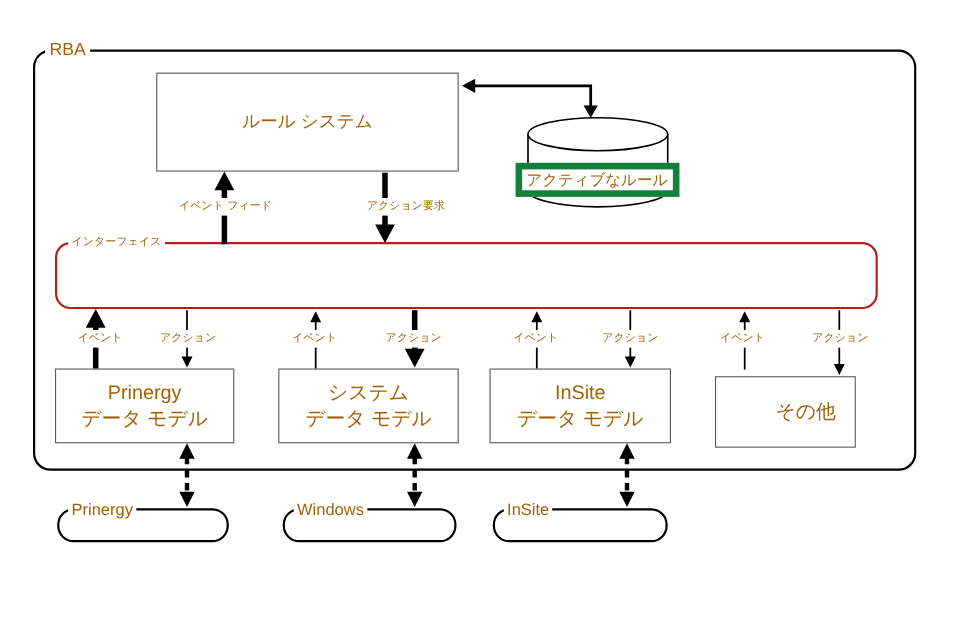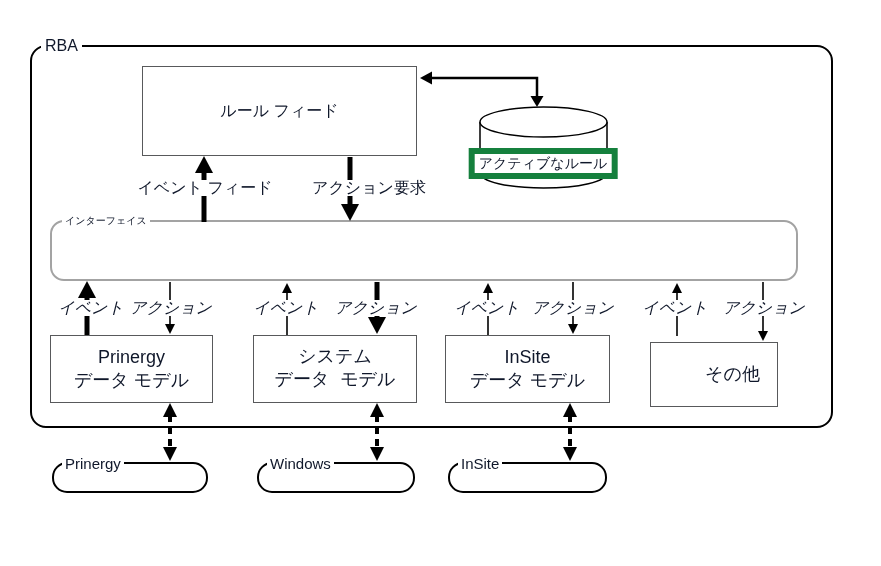--- a/index.html
+++ b/index.html
@@ -1,39 +1,39 @@
 <!DOCTYPE html>
 <html><head>
 <meta charset="utf-8">
 <style>
   html,body{margin:0;padding:0;background:#fff;}
   #canvas{
     position:relative;width:881px;height:566px;background:#fff;overflow:hidden;
-    font-family:"Liberation Sans","DejaVu Sans",sans-serif;color:#0f172a;
+    font-family:"Liberation Sans","DejaVu Sans",sans-serif;color:#a16207;
   }
   .abs{position:absolute;box-sizing:border-box;}
   
   .rba-frame{left:30px;top:45px;width:803px;height:383px;border:2px solid #000;border-radius:16px;z-index:1;}
   .frame-label{position:absolute;left:9px;top:-11px;background:#fff;padding:0 4px;font-size:16px;line-height:20px;z-index:2;}
   
   .node{border:1px solid #58595b;background:#fff;display:flex;flex-direction:column;align-items:center;justify-content:center;text-align:center;z-index:3;}
   .rule-engine{left:142px;top:66px;width:275px;height:90px;font-size:16px;line-height:24px;}
   .model-box{font-size:18px;line-height:23px;}
   .box-1{left:50px;top:335px;width:163px;height:68px;}
-  .box-2{left:253px;top:335px;width:164px;height:68px;font-family:Liberation Mono, monospace;}
+  .box-2{left:253px;top:335px;width:164px;height:68px;}
   .box-3{left:445px;top:335px;width:165px;height:68px;}
   .box-4{left:650px;top:342px;width:128px;height:65px;padding-left:37px;}
   
-  .interface{left:50px;top:220px;width:748px;height:61px;border:2px solid #a3a3a3;border-radius:14px;background:#fff;
+  .interface{left:50px;top:220px;width:748px;height:61px;border:2px solid #b91c1c;border-radius:14px;background:#fff;
     display:flex;align-items:center;justify-content:center;font-size:16px;z-index:3;}
   .interface-label{position:absolute;left:10px;top:-8px;background:#fff;padding:0 3px;font-size:10px;line-height:13px;}
   
-  .arrow-label{position:absolute;transform:translateX(-50%);background:#fff;padding:0 3px;font-size:16px;line-height:16px;white-space:nowrap;z-index:6;}
+  .arrow-label{position:absolute;transform:translateX(-50%);background:#fff;padding:0 3px;font-size:10px;line-height:16px;white-space:nowrap;z-index:6;}
   .feed-label{top:180px;}
-  .col-label{top:300px;font-style:italic;}
+  .col-label{top:300px;}
   .cyl-label{position:absolute;left:543px;top:148px;transform:translateX(-50%);background:#fff;padding:1px 4px;
     font-size:14px;line-height:17px;white-space:nowrap;border:6px solid #15803d;z-index:6;}
   
   .capsule{border:2px solid #000;border-radius:15px;background:transparent;z-index:3;}
   .cap-1{left:52px;top:462px;width:156px;height:31px;}
   .cap-2{left:257px;top:462px;width:158px;height:31px;text-align:right;}
   .cap-3{left:448px;top:462px;width:159px;height:31px;}
   .cap-label{position:absolute;left:8px;top:-10px;background:#fff;padding:0 3px;font-size:15px;line-height:19px;}
   
   .connectors{left:0;top:0;width:881px;height:566px;z-index:4;pointer-events:none;}
@@ -117,21 +117,21 @@
       <polygon points="377,461 370,447 384,447" stroke="none"></polygon>
     </g>
     <g stroke="#000" fill="#000">
       <line x1="570" y1="415" x2="570" y2="450" stroke-width="4" stroke-dasharray="7 5"></line>
       <polygon points="570,403 563,417 577,417" stroke="none"></polygon>
       <polygon points="570,461 563,447 577,447" stroke="none"></polygon>
     </g>
   </svg>
 
   <div class="abs node rule-engine">
-    <div>ルール フィード</div>
+    <div>ルール システム</div>
   </div>
 
   <div class="cyl-label">アクティブなルール</div>
 
   <div class="arrow-label feed-label" style="left:205px;">イベント フィード</div>
   <div class="arrow-label feed-label" style="left:348px;margin-left:21px;">アクション要求</div>
 
   <div class="abs interface">
     <span class="interface-label">インターフェイス</span>
   </div>

